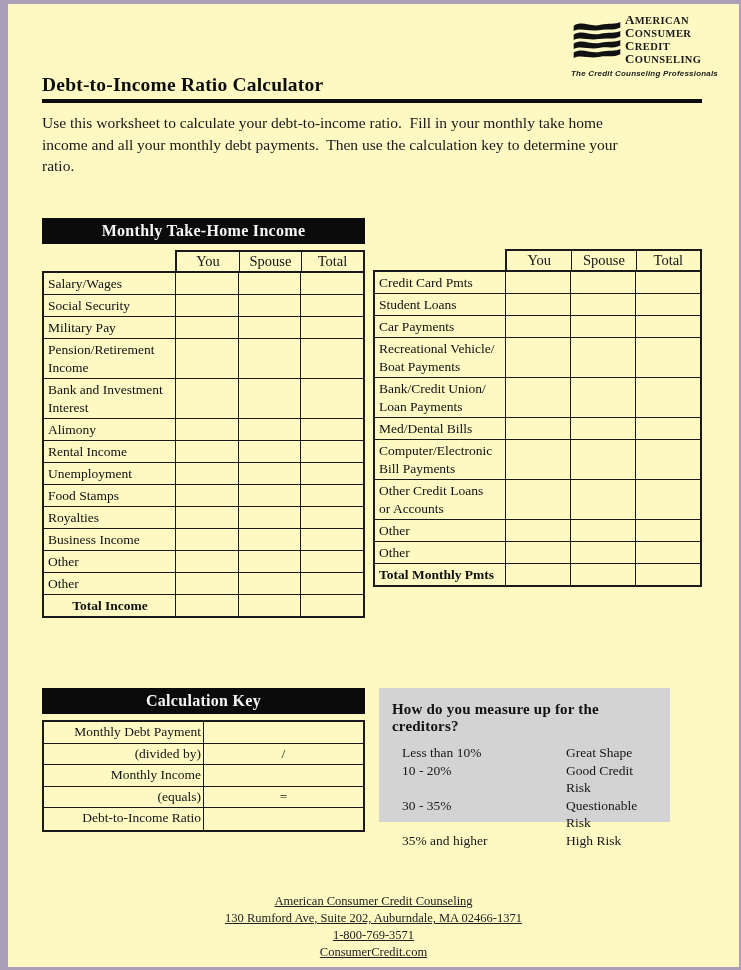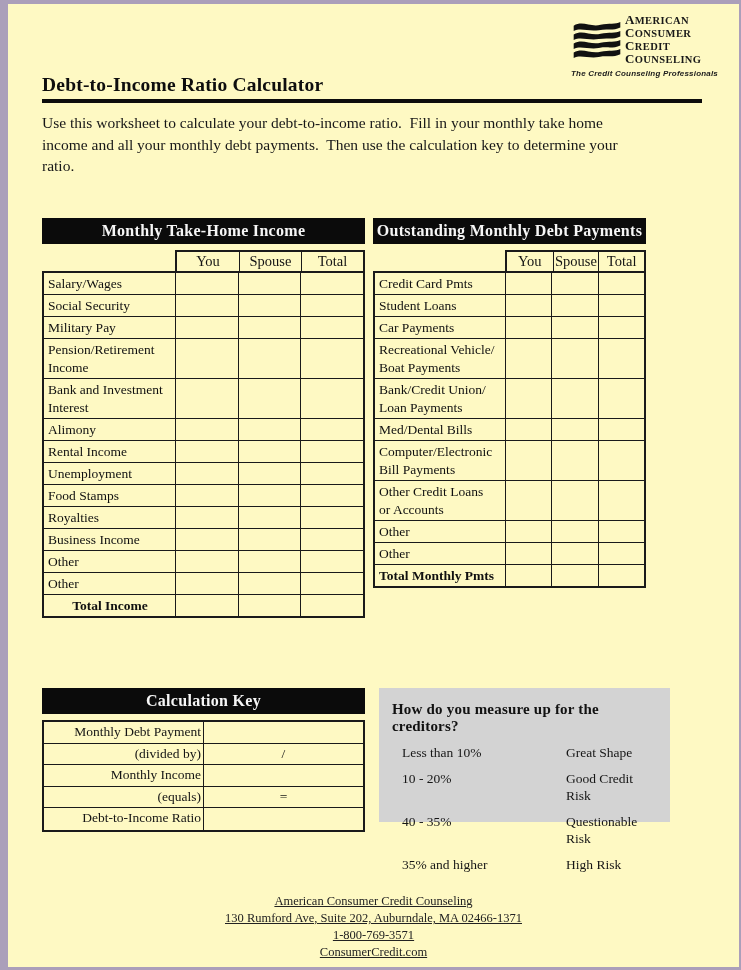--- a/index.html
+++ b/index.html
@@ -38,21 +38,21 @@
     position:absolute; left:34px; top:68px; width:660px;
     font-size:19.5px; font-weight:bold; letter-spacing:.2px; line-height:26px;
     padding-bottom:1px; border-bottom:4px solid #0c0c0c; color:#0e0e0e;
   }
   .intro {
     position:absolute; left:34px; top:108px; width:672px;
     font-size:15.5px; line-height:21.5px; white-space:pre-wrap; color:#181818;
   }
 
   
-  .tables-row { position:absolute; left:34px; top:214px; width:604px; display:flex; gap:8px; }
+  .tables-row { position:absolute; left:34px; top:214px; width:660px; display:flex; gap:8px;align-items:center; }
   .wtable { display:block; }
   .bar {
     background:#0b0b0b; color:#f6f6f6; text-align:center;
     font-weight:bold; font-size:16px; line-height:26px; height:26px;
     letter-spacing:.3px; margin-bottom:6px;
   }
   .colheads { display:grid; }
   .t-income .colheads { grid-template-columns:133px 1fr; }
   .t-debt  .colheads { grid-template-columns:132px 1fr; }
   .heads {
@@ -89,21 +89,21 @@
   .kval {
     border-left:1px solid #1a1a1a; text-align:center;
     font-size:13.5px; line-height:20px;
   }
 
   .measure {
     width:291px; height:134px; background:#d3d3d3;
     padding:13px 12px 0 13px;
   }
   .mhead { font-weight:bold; font-size:15px; letter-spacing:.2px; color:#111; }
-  .mlist { margin:9px 0 0 10px; display:grid; grid-template-columns:164px 1fr; row-gap:8px; }
+  .mlist { margin:9px 0 0 10px; display:grid; grid-template-columns:164px 1fr; row-gap:0; }
   .mlist div { font-size:13.5px; line-height:17.5px; color:#161616; }
 
   
   .footer { position:absolute; left:0; top:889px; width:100%; text-align:center; }
   .footer div { font-size:12.5px; line-height:17px; color:#222;text-decoration:underline; }
 </style>
 </head>
 <body>
 
 <div class="page">
@@ -229,21 +229,20 @@
         <div class="trow total">
             <div class="lbl">Total Income</div>
             <div class="val"></div>
             <div class="val"></div>
             <div class="val"></div>
           </div>
       </div>
     </section>
 
     <section class="wtable t-debt" style="flex:1">
-      <div class="bar">Outstanding Monthly Debt Payments</div>
       <div class="colheads">
         <div></div>
         <div class="heads">
           <div>You</div>
           <div>Spouse</div>
           <div>Total</div>
         </div>
       </div>
       <div class="tbody">
         <div class="trow">
@@ -348,21 +347,21 @@
       </div>
     </section>
 
     <aside class="measure">
       <div class="mhead">How do you measure up for the creditors?</div>
       <div class="mlist">
         <div>Less than 10%</div>
         <div>Great Shape</div>
         <div>10 - 20%</div>
         <div>Good Credit Risk</div>
-        <div>40 - 35%</div>
+        <div>30 - 35%</div>
         <div>Questionable Risk</div>
         <div>35% and higher</div>
         <div>High Risk</div>
       </div>
     </aside>
   </div>
 
   <footer class="footer">
     <div>American Consumer Credit Counseling</div>
     <div>130 Rumford Ave, Suite 202, Auburndale, MA 02466-1371</div>

